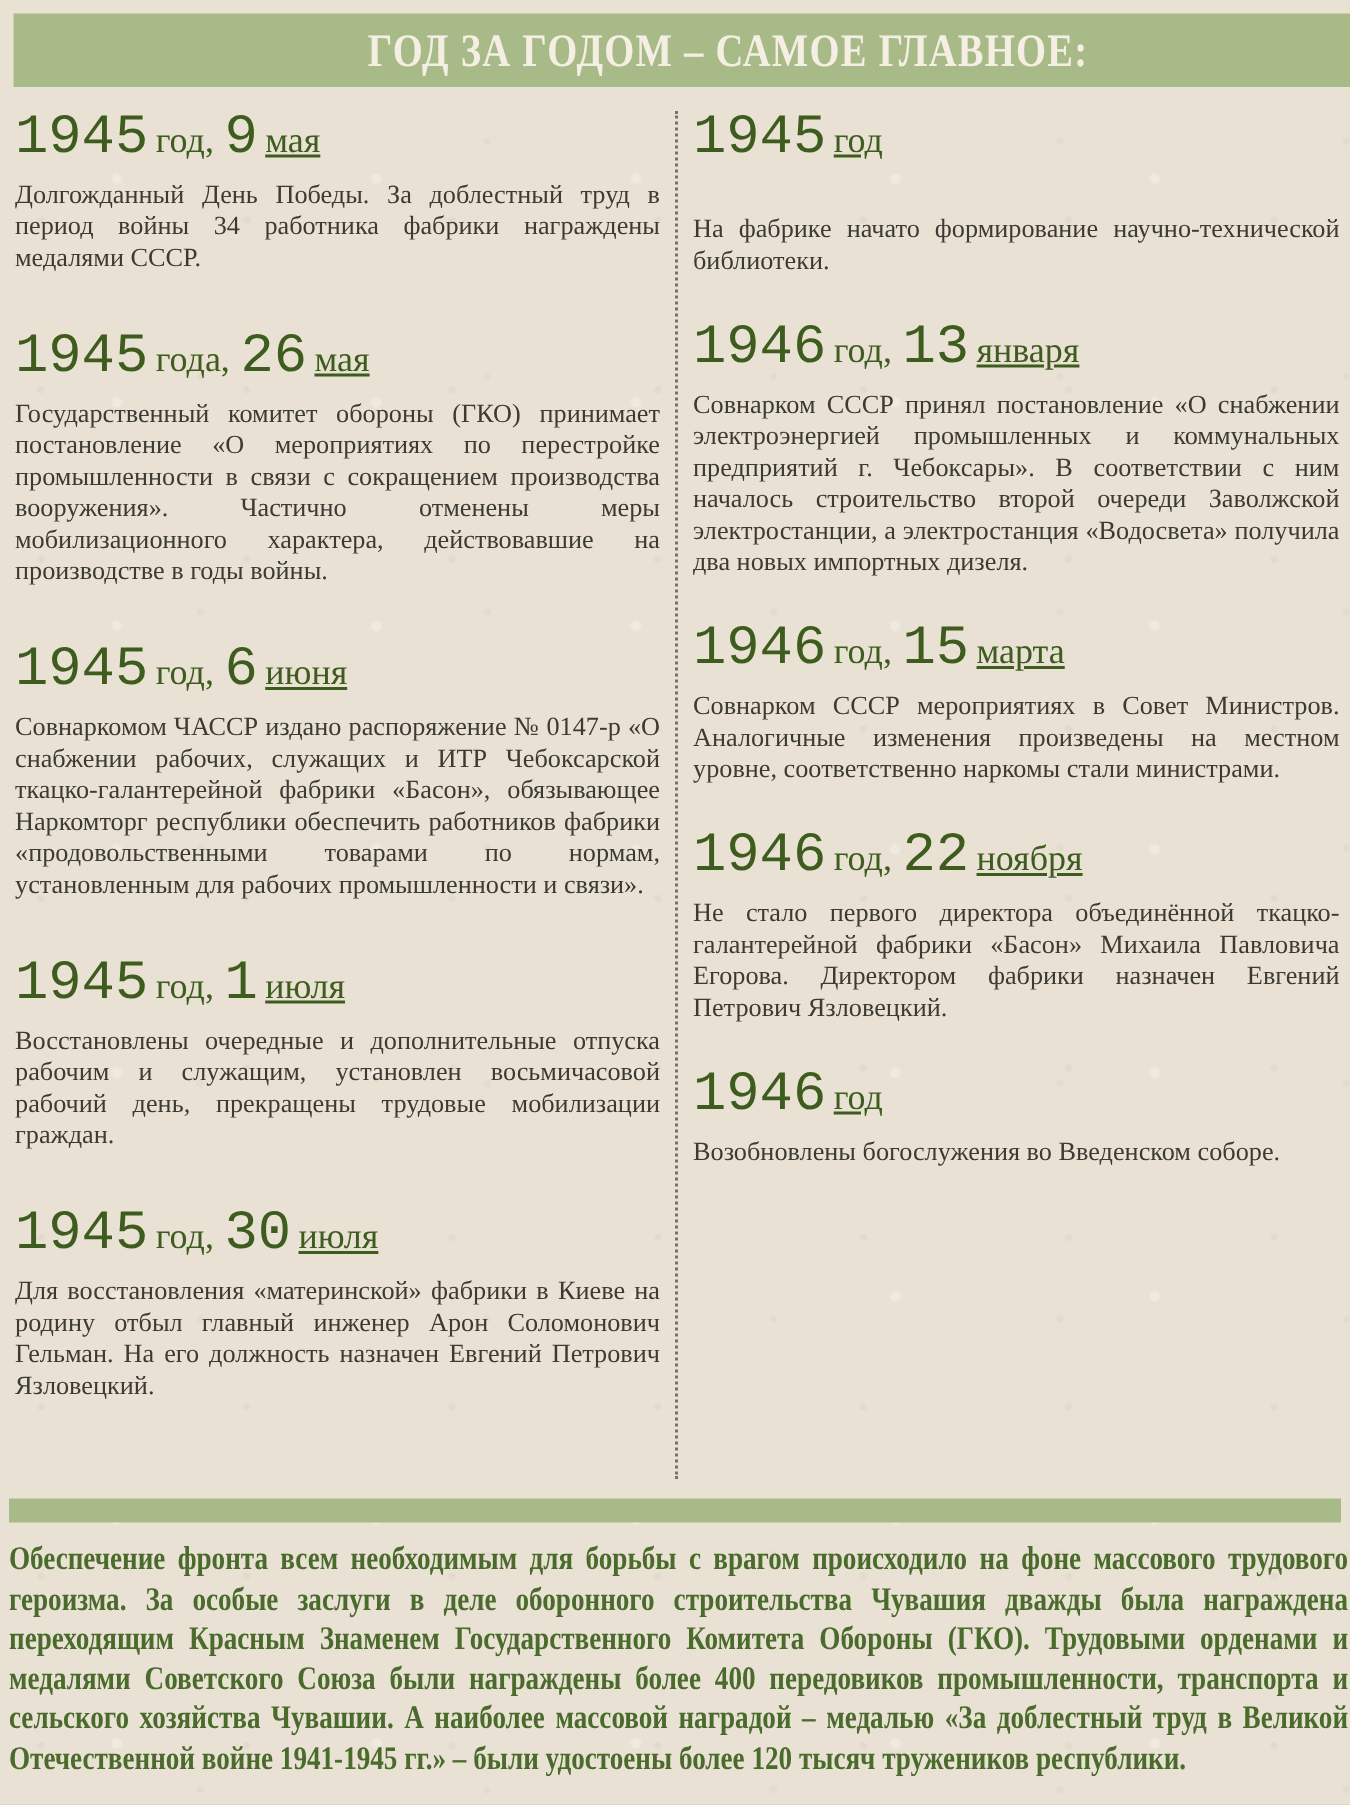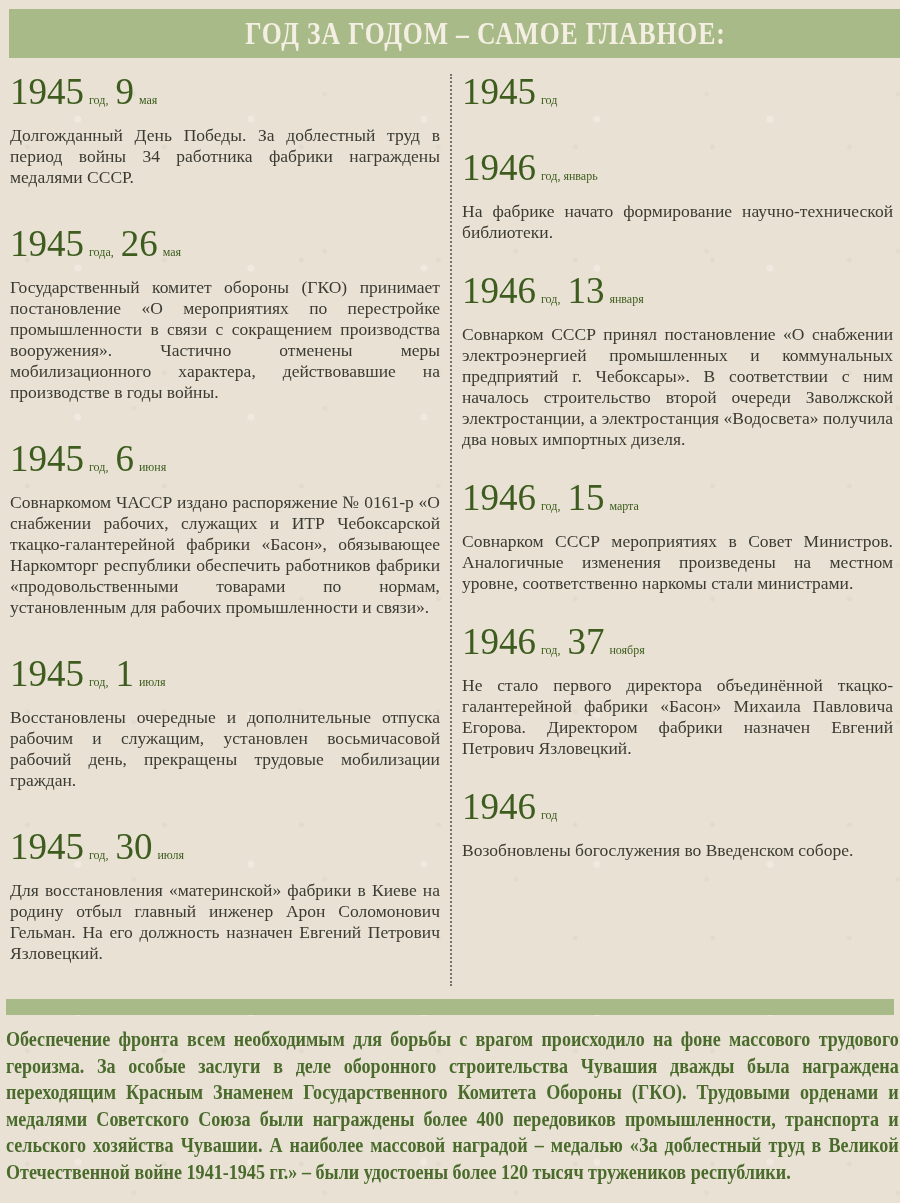--- a/index.html
+++ b/index.html
@@ -42,23 +42,23 @@
   .entry{margin:0 0 36px 0;}
   .col-right .entry{margin-bottom:28px;}
   .entry-head{
     margin:0 0 5px 0;
     font-weight:400;
     color:#3d5c1e;
     line-height:40px;
     white-space:nowrap;
   }
   .entry-head span:empty{display:none;}
-  .yr{font-size:37px;}
-  .sm{font-size:12px;margin:0 7px 0 5px;}
-  .sm:last-child{margin-right:0;}
+  .yr{font-size:37px;font-family:Liberation Mono, monospace;}
+  .sm{font-size:24px;margin:0 7px 0 5px;}
+  .sm:last-child{margin-right:0;text-decoration:underline;}
   .entry-body{
     margin:0;
     font-size:17.5px;
     line-height:21px;
     color:#3b3a33;
     text-align:justify;
   }
   .footer-bar{
     position:absolute;left:6px;top:999px;width:888px;height:16px;
     background:#a7ba88;
@@ -93,21 +93,21 @@
       <p class="entry-body">Долгожданный День Победы. За доблестный труд в период войны 34 работника фабрики награждены медалями СССР.</p>
     </article>
 
     <article class="entry">
       <h2 class="entry-head"><span class="yr">1945</span><span class="sm">года,</span><span class="yr">26</span><span class="sm">мая</span></h2>
       <p class="entry-body">Государственный комитет обороны (ГКО) принимает постановление «О мероприятиях по перестройке промышленности в связи с сокращением производства вооружения». Частично отменены меры мобилизационного характера, действовавшие на производстве в годы войны.</p>
     </article>
 
     <article class="entry">
       <h2 class="entry-head"><span class="yr">1945</span><span class="sm">год,</span><span class="yr">6</span><span class="sm">июня</span></h2>
-      <p class="entry-body">Совнаркомом ЧАССР издано распоряжение № 0161-р «О снабжении рабочих, служащих и ИТР Чебоксарской ткацко-галантерейной фабрики «Басон», обязывающее Наркомторг республики обеспечить работников фабрики «продовольственными товарами по нормам, установленным для рабочих промышленности и связи».</p>
+      <p class="entry-body">Совнаркомом ЧАССР издано распоряжение № 0147-р «О снабжении рабочих, служащих и ИТР Чебоксарской ткацко-галантерейной фабрики «Басон», обязывающее Наркомторг республики обеспечить работников фабрики «продовольственными товарами по нормам, установленным для рабочих промышленности и связи».</p>
     </article>
 
     <article class="entry">
       <h2 class="entry-head"><span class="yr">1945</span><span class="sm">год,</span><span class="yr">1</span><span class="sm">июля</span></h2>
       <p class="entry-body">Восстановлены очередные и дополнительные отпуска рабочим и служащим, установлен восьмичасовой рабочий день, прекращены трудовые мобилизации граждан.</p>
     </article>
 
     <article class="entry">
       <h2 class="entry-head"><span class="yr">1945</span><span class="sm">год,</span><span class="yr">30</span><span class="sm">июля</span></h2>
       <p class="entry-body">Для восстановления «материнской» фабрики в Киеве на родину отбыл главный инженер Арон Соломонович Гельман.  На  его должность  назначен Евгений Петрович Язловецкий.</p>
@@ -115,37 +115,36 @@
 
   </div>
 
   <div class="col col-right">
 
     <article class="entry">
       <h2 class="entry-head"><span class="yr">1945</span><span class="sm">год</span></h2>
     </article>
 
     <article class="entry">
-      <h2 class="entry-head"><span class="yr">1946</span><span class="sm">год, январь</span></h2>
       <p class="entry-body">На фабрике начато формирование научно-технической библиотеки.</p>
     </article>
 
     <article class="entry">
       <h2 class="entry-head"><span class="yr">1946</span><span class="sm">год,</span><span class="yr">13</span><span class="sm">января</span></h2>
       <p class="entry-body">Совнарком СССР принял постановление «О снабжении электроэнергией промышленных и коммунальных предприятий г. Чебоксары». В соответствии с ним началось строительство второй очереди Заволжской электростанции, а электростанция «Водосвета» получила два новых импортных дизеля.</p>
     </article>
 
     <article class="entry">
       <h2 class="entry-head"><span class="yr">1946</span><span class="sm">год,</span><span class="yr">15</span><span class="sm">марта</span></h2>
       <p class="entry-body">Совнарком СССР мероприятиях в Совет Министров. Аналогичные изменения произведены на местном уровне, соответственно наркомы стали  министрами.</p>
     </article>
 
 
     <article class="entry">
-      <h2 class="entry-head"><span class="yr">1946</span><span class="sm">год,</span><span class="yr">37</span><span class="sm">ноября</span></h2>
+      <h2 class="entry-head"><span class="yr">1946</span><span class="sm">год,</span><span class="yr">22</span><span class="sm">ноября</span></h2>
       <p class="entry-body">Не стало первого директора объединённой ткацко-галантерейной фабрики «Басон» Михаила Павловича Егорова. Директором фабрики  назначен Евгений Петрович Язловецкий.</p>
     </article>
 
     <article class="entry">
       <h2 class="entry-head"><span class="yr">1946</span><span class="sm">год</span></h2>
       <p class="entry-body">Возобновлены богослужения во Введенском соборе.</p>
     </article>
 
   </div>
 

